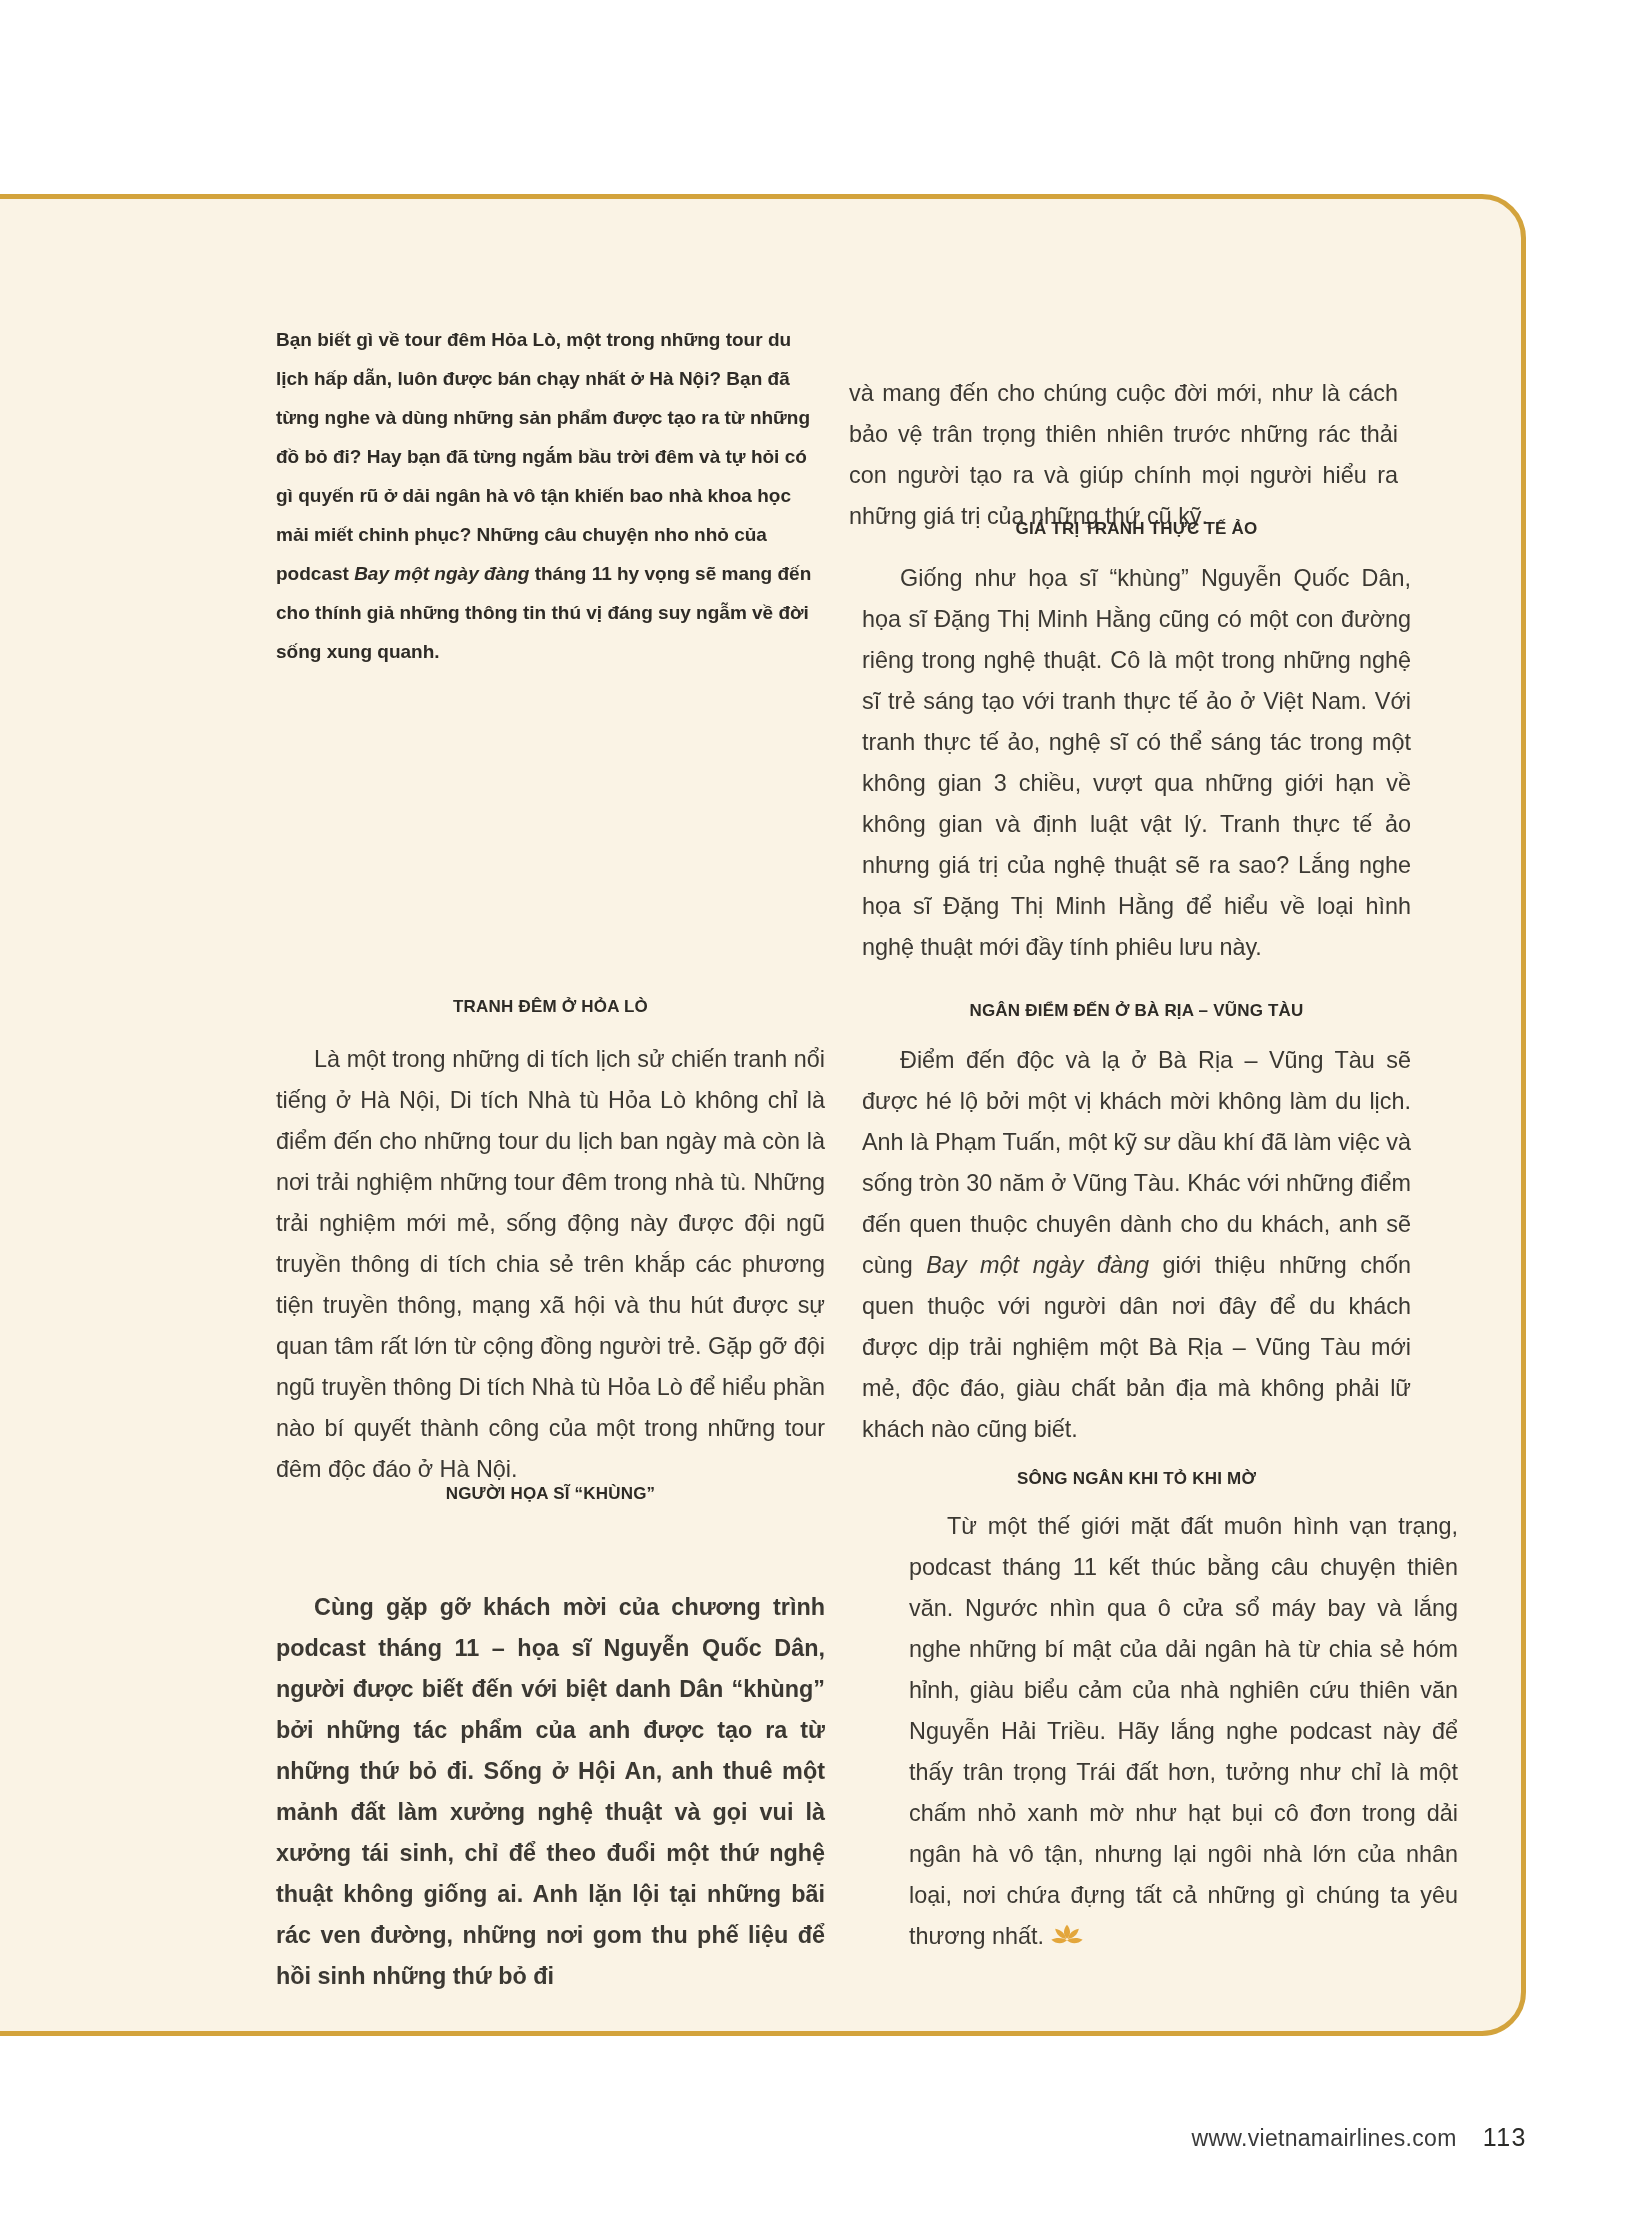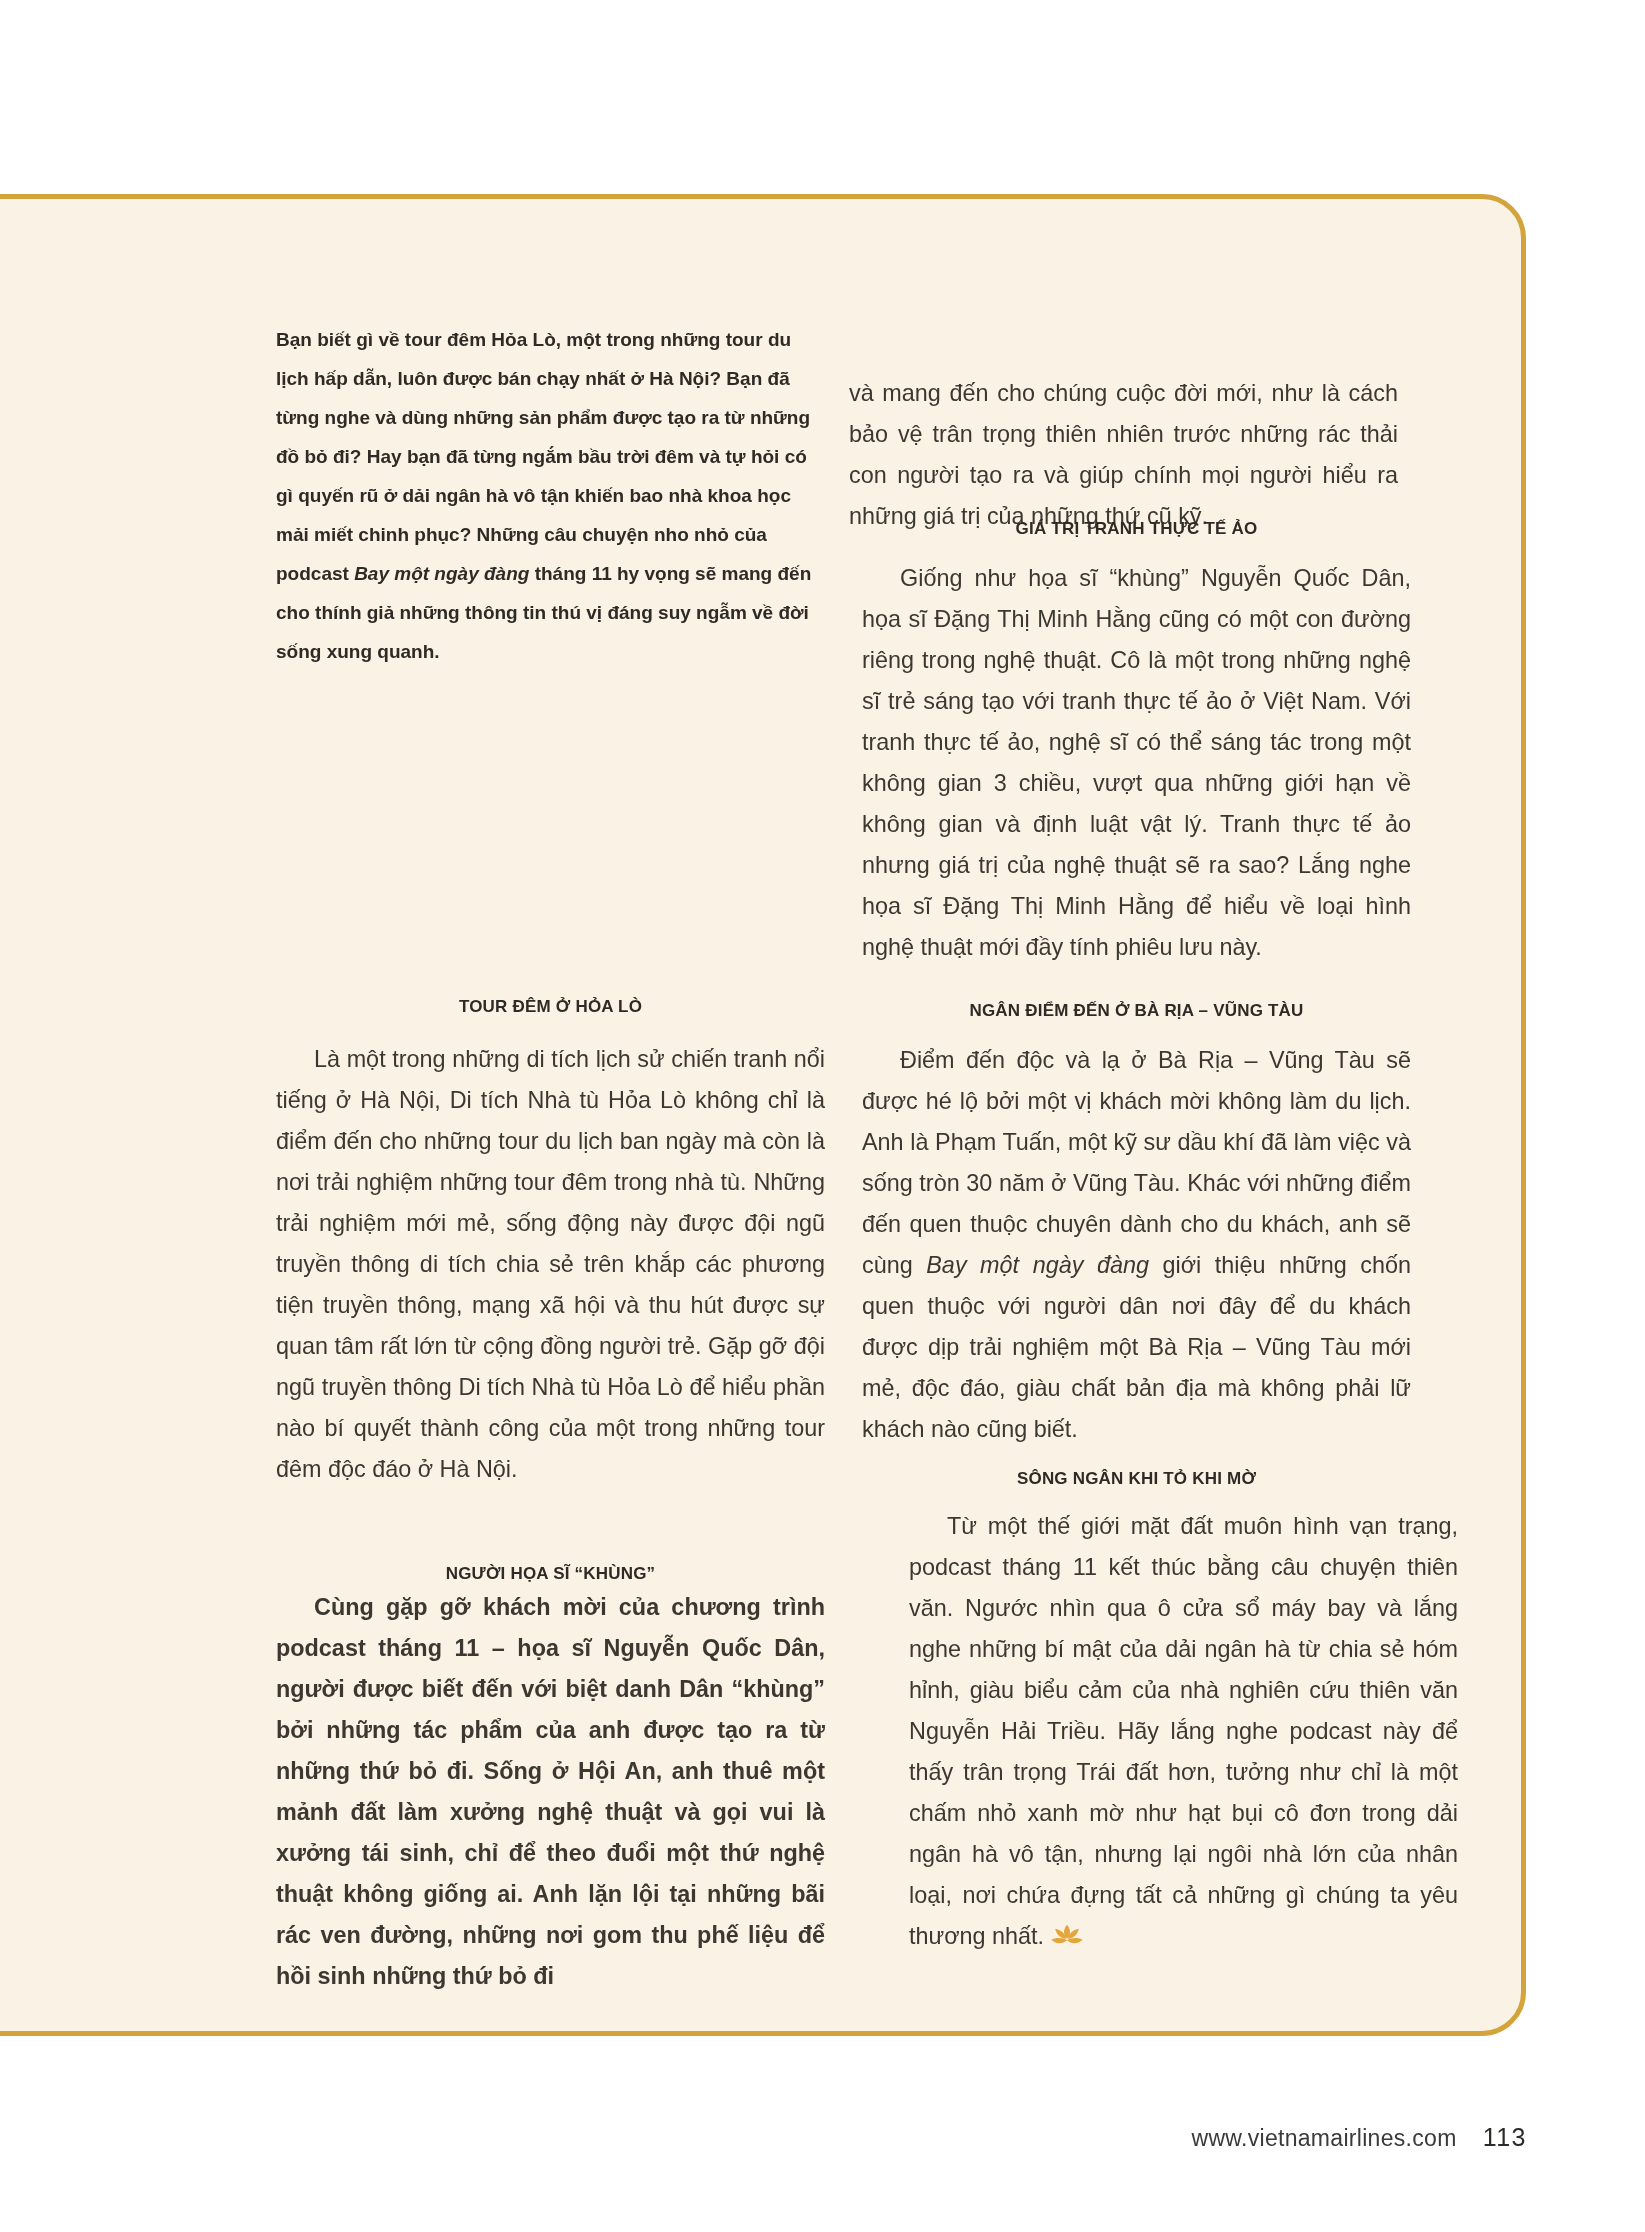--- a/index.html
+++ b/index.html
@@ -38,21 +38,21 @@
     width: 549px;
     font-size: 23.4px; line-height: 41px;
     color: var(--body-text, #3B3832);
     text-align: justify;
   }
   .indent { text-indent: 38px; }
   .italic { font-style: italic; }
 
   .h-tour      { left: 276px; top: 997px; }
   .b-tour      { left: 276px; top: 1039px; }
-  .h-hoasi     { left: 276px; top: 1564px; }
+  .h-hoasi     { left: 276px; top: 1484px; }
   .b-hoasi     { left: 276px; top: 1587px; font-weight: bold; }
 
   .p-cont      { left: 849px; top: 329px; margin-top: 44px;  }
   .h-tranh     { left: 862px; top: 519px;  }
   .b-tranh     { left: 862px; top: 558px;  }
   .h-baria     { left: 862px; top: 1001px; }
   .b-baria     { left: 862px; top: 1040px; }
   .h-songngan  { left: 862px; top: 1469px; }
   .b-songngan  { left: 862px; top: 1506px; margin-left: 47px; }
 
@@ -80,21 +80,21 @@
 </head>
 <body>
 
 <div class="card"></div>
 
 <main>
 
   <section>
     <p class="abs intro"><span>Bạn biết gì về tour đêm Hỏa Lò, một trong những tour du lịch hấp dẫn, luôn được bán chạy nhất ở Hà Nội? Bạn đã từng nghe và dùng những sản phẩm được tạo ra từ những đồ bỏ đi? Hay bạn đã từng ngắm bầu trời đêm và tự hỏi có gì quyến rũ ở dải ngân hà vô tận khiến bao nhà khoa học mải miết chinh phục? Những câu chuyện nho nhỏ của podcast </span><span class="italic">Bay một ngày đàng</span><span> tháng 11 hy vọng sẽ mang đến cho thính giả những thông tin thú vị đáng suy ngẫm về đời sống xung quanh.</span></p>
 
-    <h3 class="abs heading h-tour">TOUR ĐÊM Ở HỎA LÒ</h3>
+    <h3 class="abs heading h-tour">TRANH ĐÊM Ở HỎA LÒ</h3>
     <p class="abs body indent b-tour">Là một trong những di tích lịch sử chiến tranh nổi tiếng ở Hà Nội, Di tích Nhà tù Hỏa Lò không chỉ là điểm đến cho những tour du lịch ban ngày mà còn là nơi trải nghiệm những tour đêm trong nhà tù. Những trải nghiệm mới mẻ, sống động này được đội ngũ truyền thông di tích chia sẻ trên khắp các phương tiện truyền thông, mạng xã hội và thu hút được sự quan tâm rất lớn từ cộng đồng người trẻ. Gặp gỡ đội ngũ truyền thông Di tích Nhà tù Hỏa Lò để hiểu phần nào bí quyết thành công của một trong những tour đêm độc đáo ở Hà Nội.</p>
 
     <h3 class="abs heading h-hoasi">NGƯỜI HỌA SĨ “KHÙNG”</h3>
     <p class="abs body indent b-hoasi">Cùng gặp gỡ khách mời của chương trình podcast tháng 11 – họa sĩ Nguyễn Quốc Dân, người được biết đến với biệt danh Dân “khùng” bởi những tác phẩm của anh được tạo ra từ những thứ bỏ đi. Sống ở Hội An, anh thuê một mảnh đất làm xưởng nghệ thuật và gọi vui là xưởng tái sinh, chỉ để theo đuổi một thứ nghệ thuật không giống ai. Anh lặn lội tại những bãi rác ven đường, những nơi gom thu phế liệu để hồi sinh những thứ bỏ đi</p>
   </section>
 
   <section>
     <p class="abs body p-cont">và mang đến cho chúng cuộc đời mới, như là cách bảo vệ trân trọng thiên nhiên trước những rác thải con người tạo ra và giúp chính mọi người hiểu ra những giá trị của những thứ cũ kỹ.</p>
 
     <h3 class="abs heading h-tranh">GIÁ TRỊ TRANH THỰC TẾ ẢO</h3>

